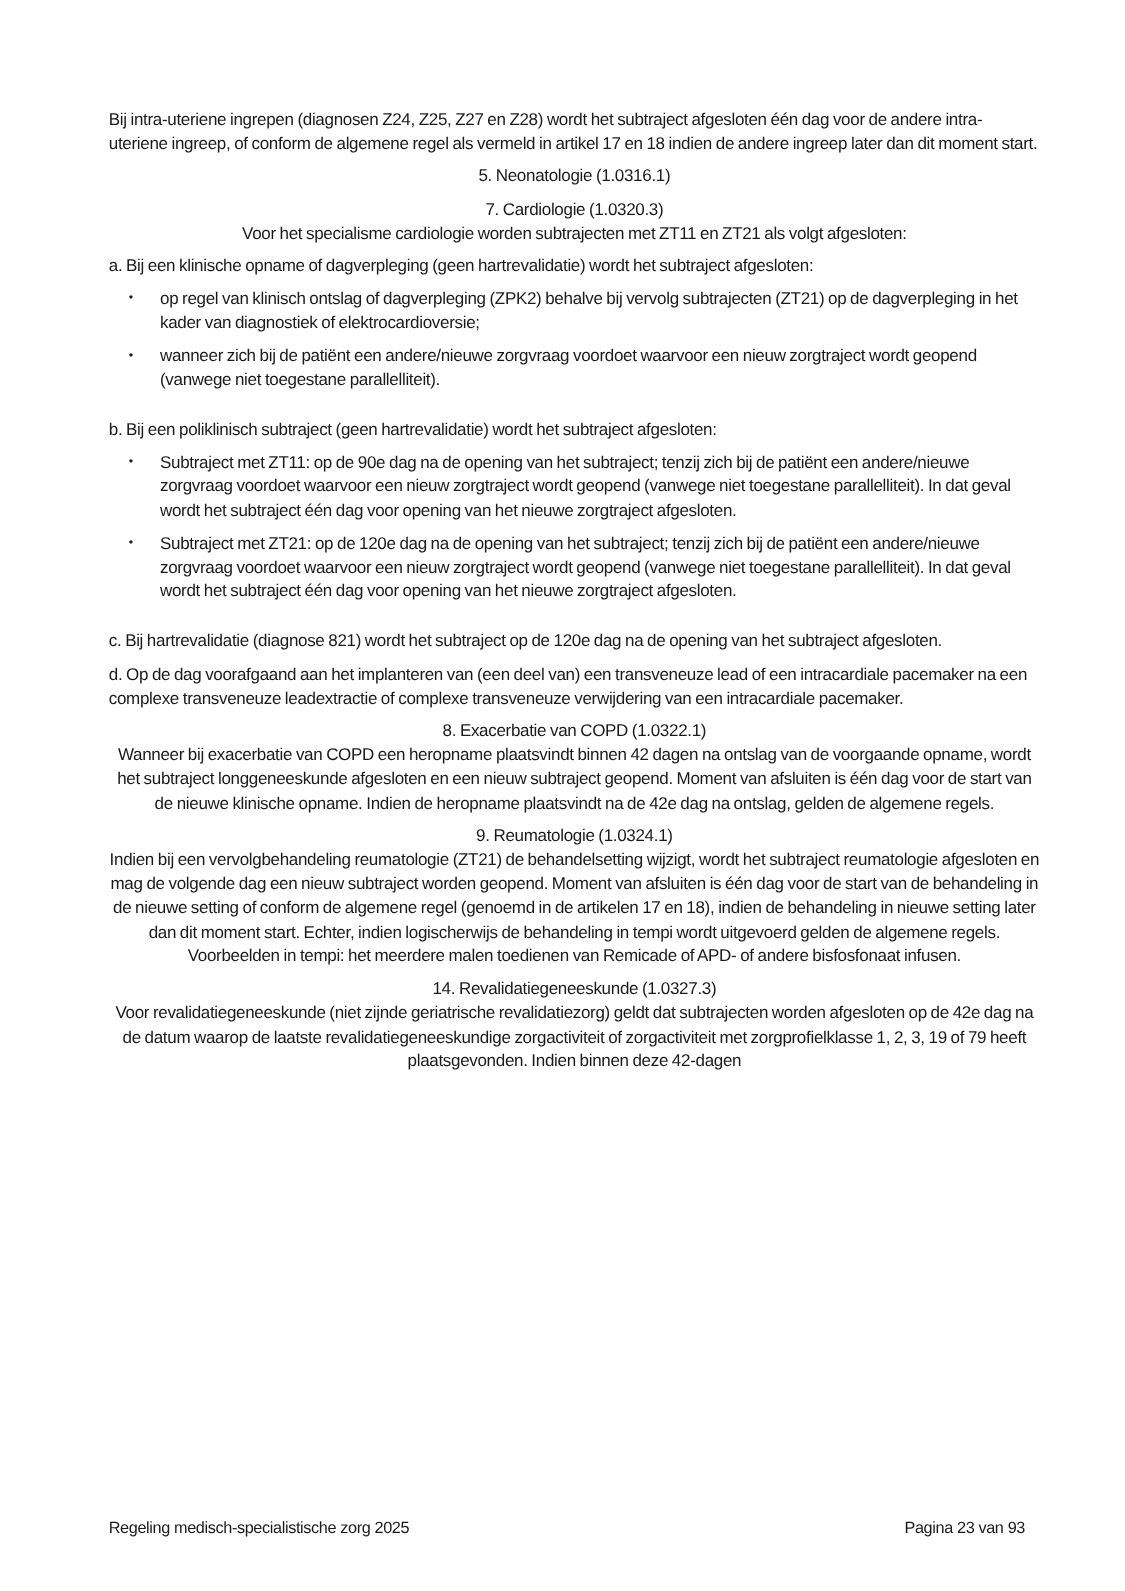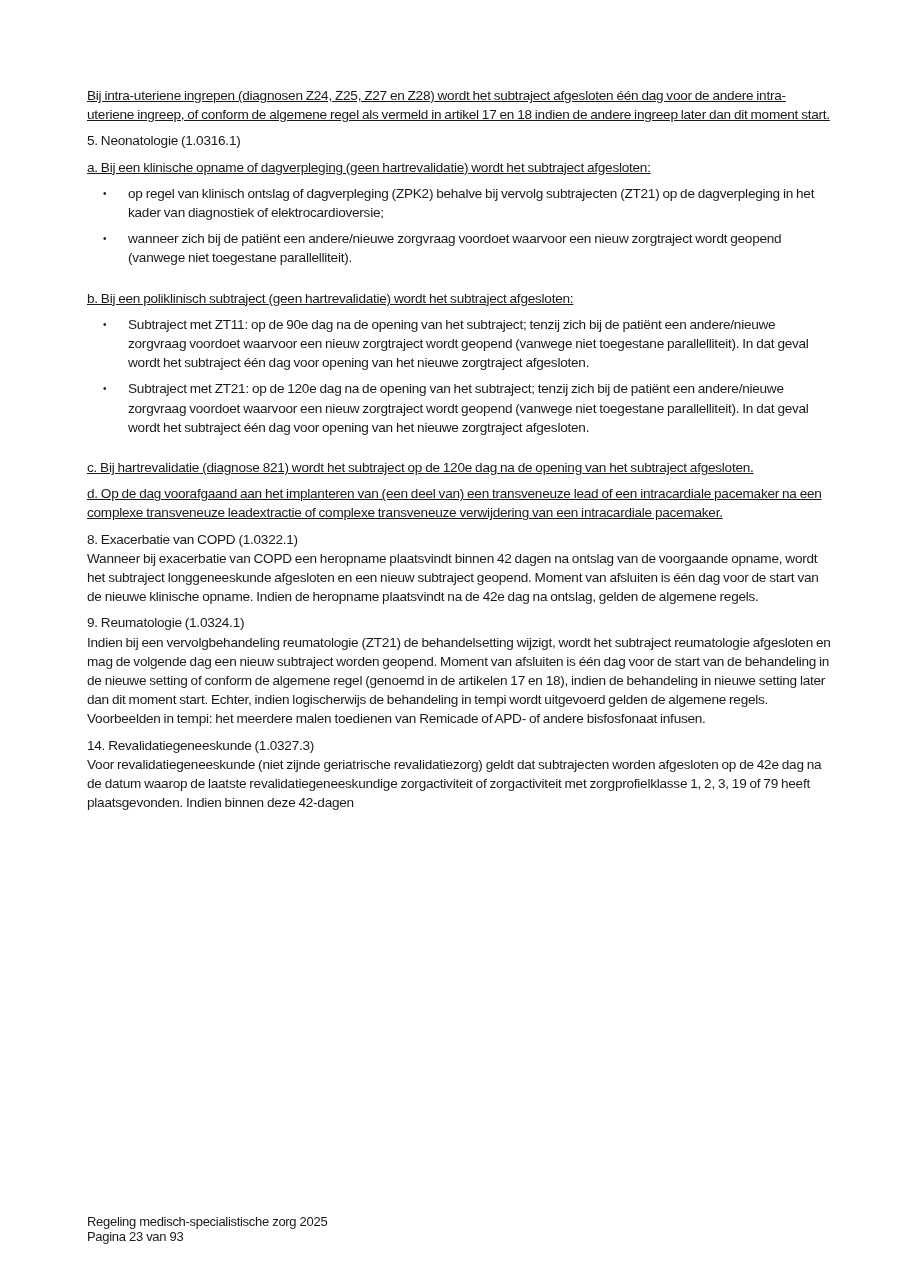--- a/index.html
+++ b/index.html
@@ -20,24 +20,24 @@
       left: 87px;
       top: 86px;
       width: 745px;
       font-size: 13.6px;
       line-height: 19.2px;
       letter-spacing: -0.25px;
       word-spacing: -0.5px;
     }
     p {
       margin: 0 0 7px 0;
-      text-decoration: underline;
     }
     .section {
       margin: 0 0 7px 0;
+      text-align: center;
     }
     .section .heading, .section .body {
       display: block;
     }
     ul.bullets {
       list-style: none;
       margin: 0 0 7px 0;
       padding: 0;
     }
     ul.bullets li {
@@ -56,35 +56,38 @@
     }
     .footer {
       position: absolute;
       top: 1214px;
       left: 87px;
       width: 733px;
       font-size: 13px;
       letter-spacing: -0.3px;
       display: flex;
       justify-content: space-between;
-      flex-direction: column;
     }
   </style>
 </head>
 <body>
 
 <div class="page">
 
   <p>Bij intra-uteriene ingrepen (diagnosen Z24, Z25, Z27 en Z28) wordt het subtraject afgesloten één dag voor de andere intra-uteriene ingreep, of conform de algemene regel als vermeld in artikel 17 en 18 indien de andere ingreep later dan dit moment start.</p>
 
   <div class="section">
     <span class="heading">5. Neonatologie (1.0316.1)</span>
   </div>
 
 
+  <div class="section">
+    <span class="heading">7. Cardiologie (1.0320.3)</span>
+    <span class="body">Voor het specialisme cardiologie worden subtrajecten met ZT11 en ZT21 als volgt afgesloten:</span>
+  </div>
 
   <p>a. Bij een klinische opname of dagverpleging (geen hartrevalidatie) wordt het subtraject afgesloten:</p>
   <ul class="bullets">
     <li>
       <span class="bullet">•</span>
       <span>op regel van klinisch ontslag of dagverpleging (ZPK2) behalve bij vervolg subtrajecten (ZT21) op de dagverpleging in het kader van diagnostiek of elektrocardioversie;</span>
     </li>
     <li>
       <span class="bullet">•</span>
       <span>wanneer zich bij de patiënt een andere/nieuwe zorgvraag voordoet waarvoor een nieuw zorgtraject wordt geopend (vanwege niet toegestane parallelliteit).</span>

